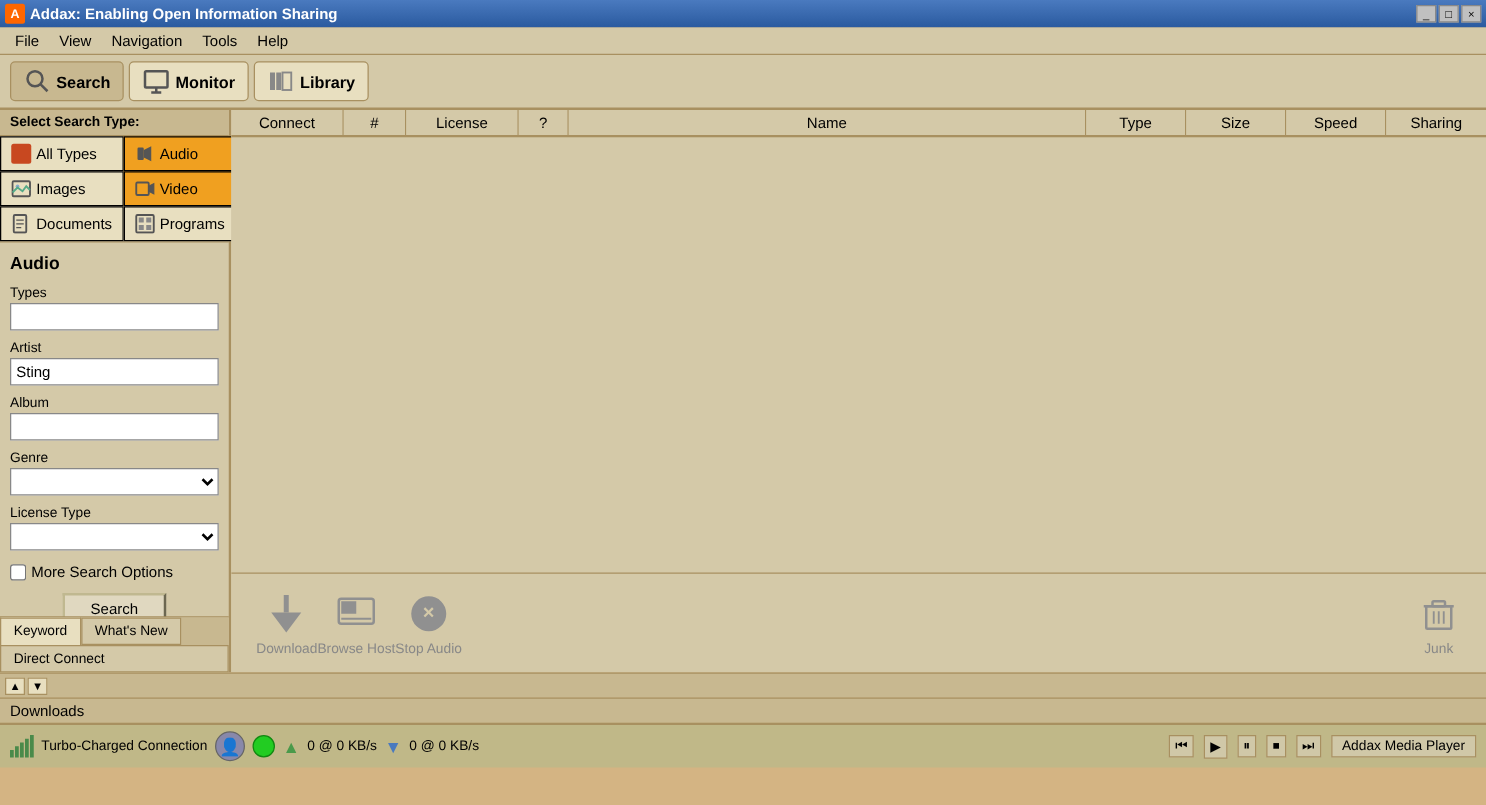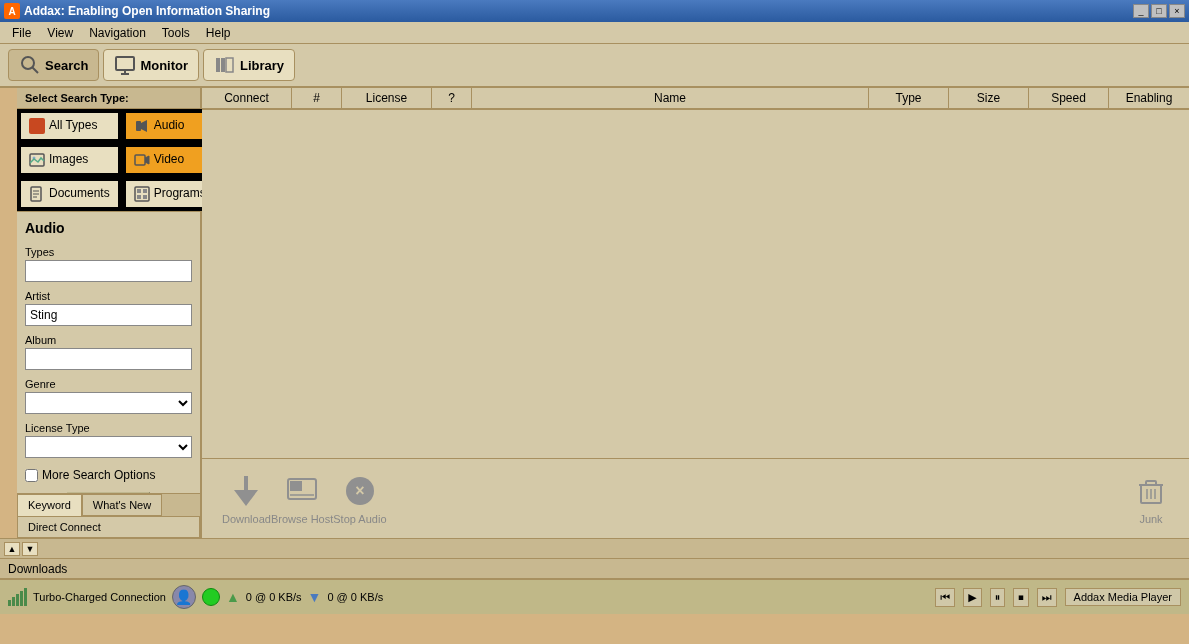--- a/index.html
+++ b/index.html
@@ -54,21 +54,21 @@
       font-size: 13px;
       font-weight: bold;
     }
     .toolbar-btn.active { background: #c8b890; }
     .toolbar-icon { width: 22px; height: 22px; }
 
     
     #main { display: flex; flex-direction: column; height: calc(644px - 22px - 22px - 44px - 30px - 36px); }
     
     
-    #content-row { display: flex; flex: 1; overflow: hidden; margin-left: 17px; }
+    #content-row { display: flex; flex: 1; overflow: hidden; }
 
     
     #left-panel {
       width: 185px;
       background: #d4c9a8;
       border-right: 2px solid #a89060;
       display: flex;
       flex-direction: column;
       flex-shrink: 0;
     }
@@ -83,23 +83,24 @@
     }
 
     #search-type-grid {
       display: grid;
       grid-template-columns: 1fr 1fr;
       border-bottom: 1px solid #a89060;
     }
 
     .search-type-btn {
       display: flex;
+      align-items: center;
       gap: 4px;
       padding: 5px 8px;
-      border: 4px solid #000000;
+      border: 1px solid #000000;
       background: #e8dfc0;
       cursor: pointer;
       font-size: 12px;
     }
     .search-type-btn.selected { background: #f0a020; color: #000; }
     .search-type-icon { width: 16px; height: 16px; display: flex; align-items: center; justify-content: center; font-size: 10px; }
 
     
     #audio-form {
       padding: 8px;
@@ -470,21 +471,21 @@
 
       <div id="results-header">
         <div class="col-header" style="width:90px">Connect</div>
         <div class="col-header" style="width:50px">#</div>
         <div class="col-header" style="width:90px">License</div>
         <div class="col-header" style="width:40px">?</div>
         <div class="col-header" style="flex:1">Name</div>
         <div class="col-header" style="width:80px">Type</div>
         <div class="col-header" style="width:80px">Size</div>
         <div class="col-header" style="width:80px">Speed</div>
-        <div class="col-header" style="width:80px;border-right:none">Enabling</div>
+        <div class="col-header" style="width:80px;border-right:none">Sharing</div>
       </div>
 
       <div id="results-body"></div>
 
       <div id="action-bar">
         <div class="action-btn">
           <div class="action-icon">
             <div style="display:flex;flex-direction:column;align-items:center;">
               <div style="width:4px;height:14px;background:#909090;"></div>
               <div style="width:0;height:0;border-left:12px solid transparent;border-right:12px solid transparent;border-top:16px solid #909090;"></div>

